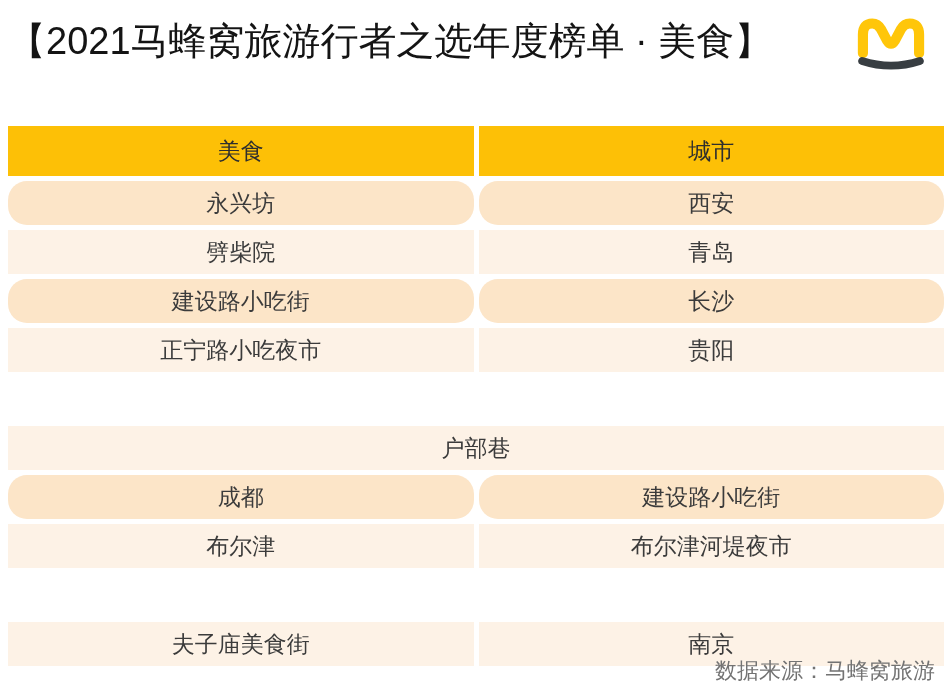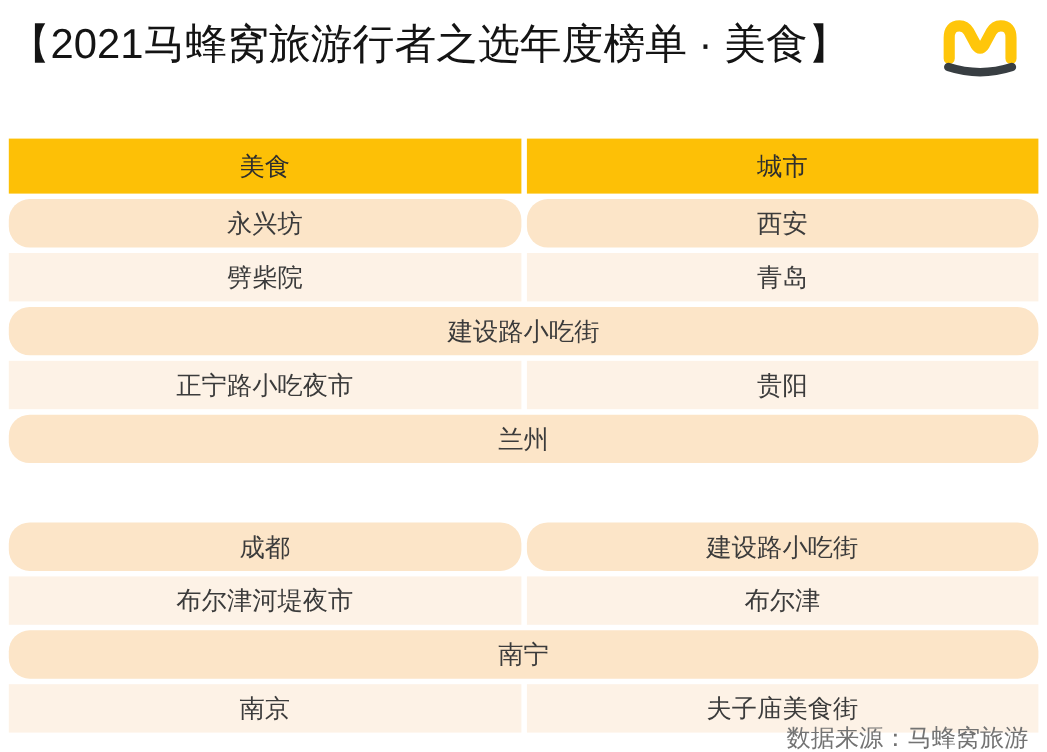--- a/index.html
+++ b/index.html
@@ -84,35 +84,35 @@
     </div>
 
     <div style="display:contents"><div class="trow body row-a">
           <div class="cell">永兴坊</div>
           <div class="cell">西安</div>
         </div><div class="trow body row-b">
           <div class="cell">劈柴院</div>
           <div class="cell">青岛</div>
         </div><div class="trow body row-a">
           <div class="cell">建设路小吃街</div>
+          <div class="cell">长沙</div>
         </div><div class="trow body row-b">
           <div class="cell">正宁路小吃夜市</div>
           <div class="cell">贵阳</div>
         </div><div class="trow body row-a">
-          <div class="cell">兰州</div>
         </div><div class="trow body row-b">
+          <div class="cell">户部巷</div>
         </div><div class="trow body row-a">
           <div class="cell">成都</div>
           <div class="cell">建设路小吃街</div>
         </div><div class="trow body row-b">
+          <div class="cell">布尔津</div>
           <div class="cell">布尔津河堤夜市</div>
-          <div class="cell">布尔津</div>
         </div><div class="trow body row-a">
-          <div class="cell">南宁</div>
         </div><div class="trow body row-b">
+          <div class="cell">夫子庙美食街</div>
           <div class="cell">南京</div>
-          <div class="cell">夫子庙美食街</div>
         </div></div>
   </div>
 
   <div class="footer">数据来源：马蜂窝旅游</div>
 
 </div>
 
 </body></html>

